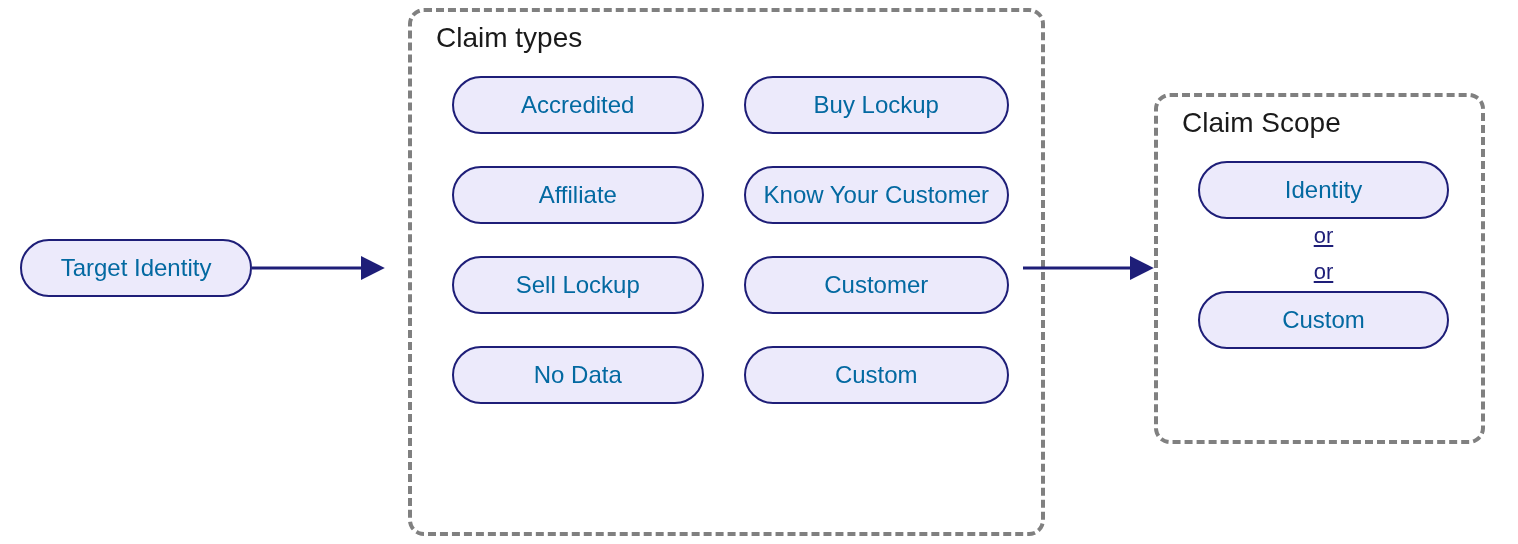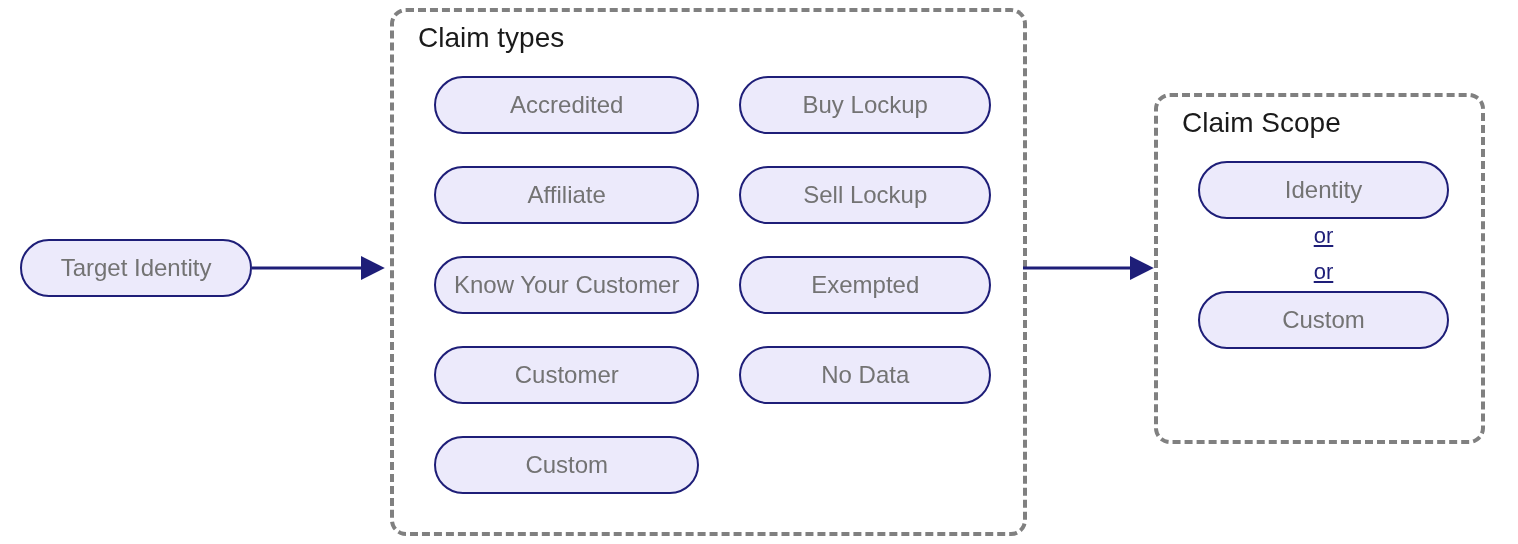--- a/index.html
+++ b/index.html
@@ -6,21 +6,21 @@
   body {
     font-family: "Segoe UI", "Helvetica Neue", Arial, sans-serif;
     background: #ffffff;
     width: 1518px;
     height: 544px;
     position: relative;
   }
   .pill {
     border: 2.5px solid #1e1e78;
     background: #eceafb;
-    color: #737373;
+    color: #0369a1;
     border-radius: 999px;
     font-size: 24px;
     display: flex;
     align-items: center;
     justify-content: center;
     height: 58px;
     padding: 0 18px;
     white-space: nowrap;
   }
   .dashed-box {
@@ -37,21 +37,21 @@
   }
   
   .target-pill {
     position: absolute;
     left: 20px;
     top: 239px;
     width: 232px;
   }
   
   .claim-types-box {
-    left: 390px;
+    left: 408px;
     top: 8px;
     width: 637px;
     height: 528px;
   }
   .claim-types-grid {
     position: absolute;
     top: 64px;
     left: 40px;
     width: 557px;
     display: grid;
@@ -111,27 +111,24 @@
     <div class="pill">
         <span>Accredited</span>
       </div>
     <div class="pill">
         <span>Buy Lockup</span>
       </div>
     <div class="pill">
         <span>Affiliate</span>
       </div>
     <div class="pill">
-        <span>Sell Lockup</span>
-      </div>
-    <div class="pill">
         <span>Know Your Customer</span>
       </div>
     <div class="pill">
-        <span>Exempted</span>
+        <span>Sell Lockup</span>
       </div>
     <div class="pill">
         <span>Customer</span>
       </div>
     <div class="pill">
         <span>No Data</span>
       </div>
     <div class="pill">
         <span>Custom</span>
       </div>

